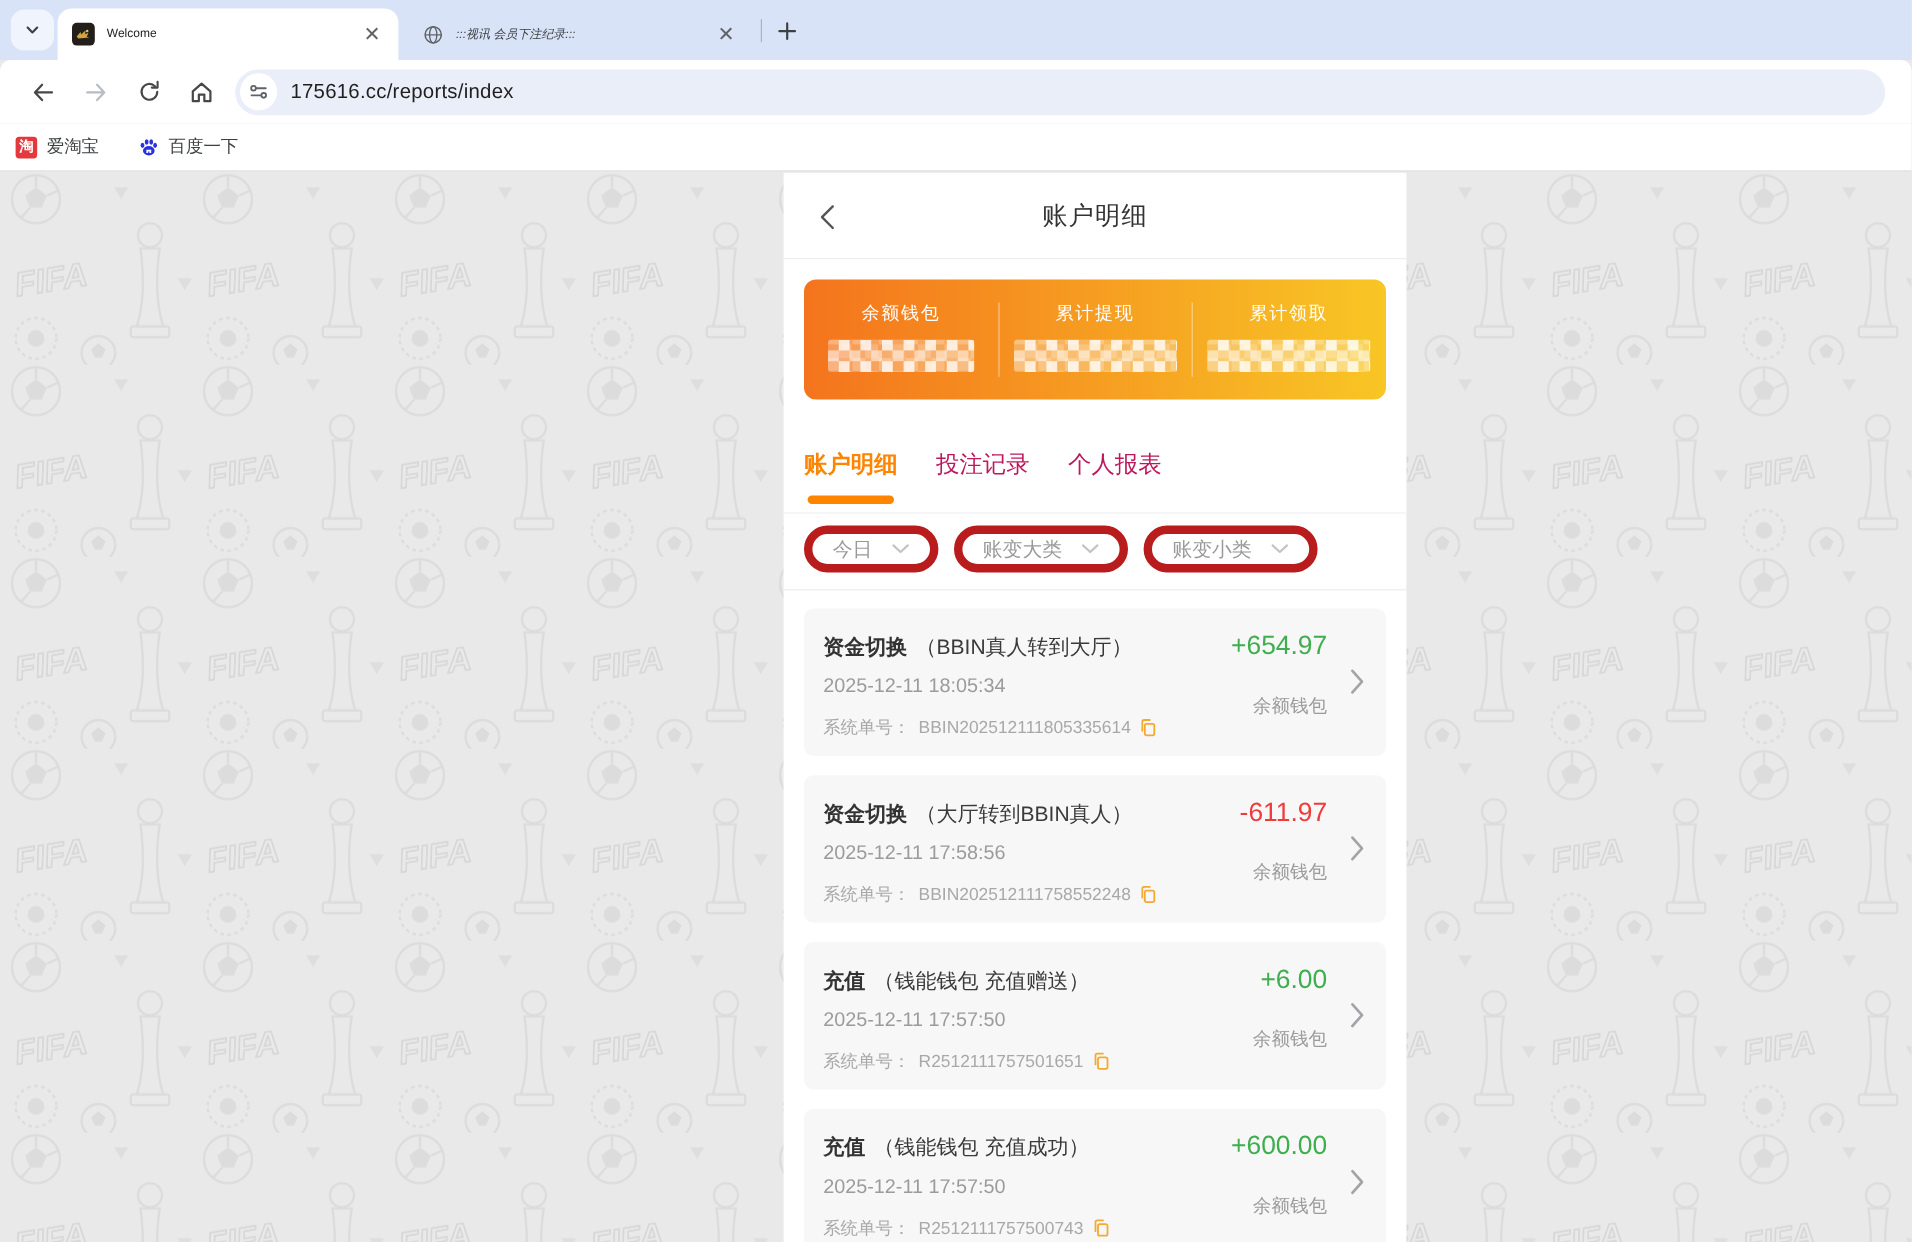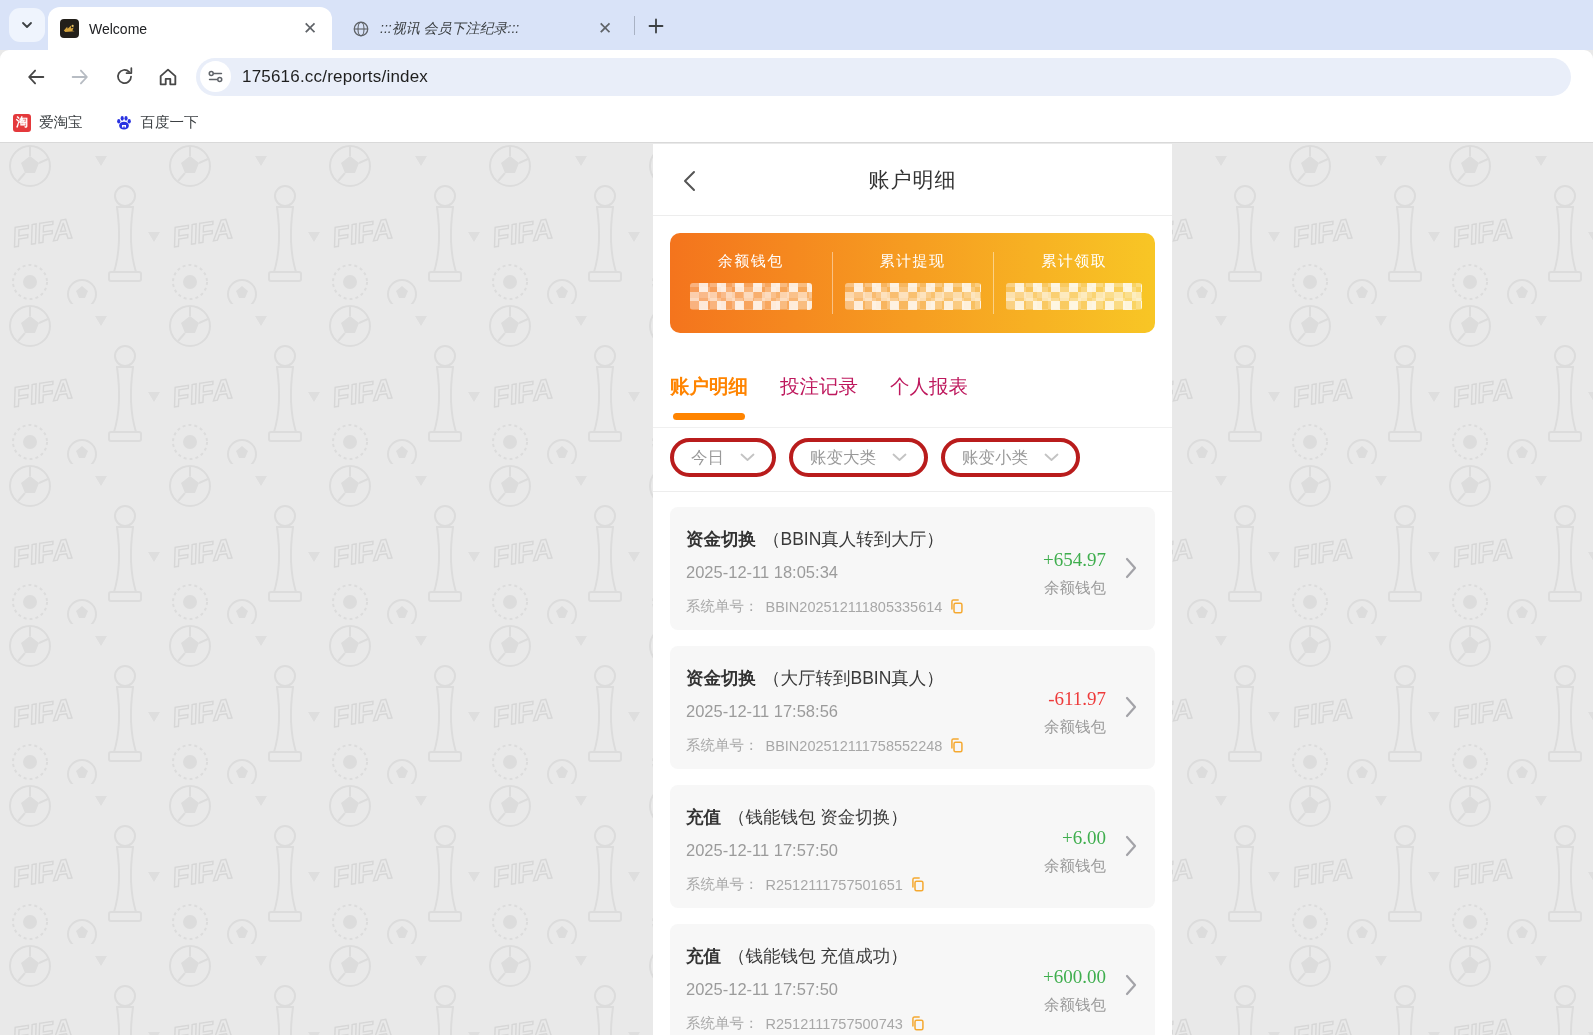--- a/index.html
+++ b/index.html
@@ -8,21 +8,21 @@
 
   
   .tabstrip { position:absolute; top:0; left:0; right:0; height:50px; background:#d9e3f8; z-index:5; }
   .tab-search-btn { position:absolute; left:9px; top:8px; width:36px; height:34px; border-radius:11px;
     background:#eff4fd; display:flex; align-items:center; justify-content:center; cursor:pointer; }
   .tab { position:absolute; top:7px; height:43px; display:flex; align-items:center; padding:0 12px; gap:10px; }
   .tab.active { left:48px; width:284px; background:#fff; border-radius:12px 12px 0 0; }
   .tab.inactive { left:340px; width:287px; }
   .favicon { width:19px; height:19px; border-radius:4px; background:#221f1a; display:flex;
     align-items:center; justify-content:center; flex:none; }
-  .tab-title { flex:1; font-size:14px; color:#202124; white-space:nowrap; overflow:hidden; }
+  .tab-title { flex:1; font-size:10px; color:#202124; white-space:nowrap; overflow:hidden; }
   .tab.inactive .tab-title { color:#3c4043;font-style:italic; }
   .tab-close { font-size:17px; color:#5f6368; width:20px; height:20px; line-height:19px; text-align:center;
     border-radius:50%; cursor:pointer; flex:none; }
   .tab-divider { position:absolute; left:634px; top:16px; width:1px; height:19px; background:#a9b2c4; }
   .newtab-btn { position:absolute; left:643px; top:13px; width:25px; height:25px; display:flex;
     align-items:center; justify-content:center; cursor:pointer; }
 
   .toolbar { position:absolute; top:50px; left:0; right:0; height:53px; background:#fff; z-index:5;
     display:flex; align-items:center; padding:0 14px; border-top-left-radius:9px; border-top-right-radius:9px; }
   .nav-ic { width:44px; height:40px; display:flex; align-items:center; justify-content:center;
@@ -66,32 +66,32 @@
   .sum-divider.d1 { left:33.3%; } .sum-divider.d2 { left:66.6%; }
 
   .nav-tabs { display:flex; gap:32px; padding:0 17px; margin-top:17px; height:78px;
     border-bottom:1px solid #f0f0f0; }
   .nav-tab { font-size:19.5px; color:#be185d; padding-top:23px; position:relative; cursor:pointer; }
   .nav-tab.active { color:var(--accent-orange,#ff8400); font-weight:700; }
   .nav-tab.active::after { content:""; position:absolute; bottom:7px; left:50%; transform:translateX(-50%);
     width:72px; height:7px; border-radius:4px; background:var(--accent-orange,#ff8400); }
 
   .filters { display:flex; gap:13px; padding:10px 17px 14px; border-bottom:1px solid #ededed; }
-  .filter-pill { height:39px; border:4px solid #b91c1c; border-radius:20px; background:#fff; cursor:pointer;
+  .filter-pill { height:39px; border:7px solid #b91c1c; border-radius:20px; background:#fff; cursor:pointer;
     display:flex; align-items:center; padding:0 17px; gap:16px; color:#999; font-size:16.5px; }
 
   .records { padding:15px 17px 0; display:flex; flex-direction:column; gap:16px; }
   .record { position:relative; background:#f7f7f7; border-radius:8px; height:123px; flex:none; cursor:pointer; }
   .rec-line1 { position:absolute; top:20px; left:16px; font-size:17.5px; color:#333; }
   .rec-type { font-weight:700; margin-right:7px; }
   .rec-sub { color:#3a3a3a; }
   .rec-time { position:absolute; top:56px; left:16px; font-size:16.5px; color:#9b9b9b; }
   .rec-order { position:absolute; top:90px; left:16px; font-size:14.5px; color:#a8a8a8;
     display:flex; align-items:center; gap:7px; }
-  .rec-amount { position:absolute; top:42px; right:49px; font-size:19px; font-weight:500;font-family:Liberation Serif, serif; }
+  .rec-amount { position:absolute; top:18px; right:49px; font-size:22px; font-weight:500; }
   .rec-amount.pos { color:var(--positive,#3fae4e); }
   .rec-amount.neg { color:var(--negative,#ee3b3b); }
   .rec-wallet { position:absolute; top:71px; right:49px; font-size:15.5px; color:#9b9b9b; }
   .rec-chevron { position:absolute; top:50px; right:18px; }
 </style>
 </head>
 <body style="--accent-orange: #ff8400; --card-gradient-start: #f4741d; --card-gradient-end: #f8c625; --positive: #3fae4e; --negative: #ee3b3b; --copy-icon: #f5a931; --tabstrip-bg: #d9e3f8;">
 
 <div class="tabstrip">
   <div class="tab-search-btn">
@@ -305,21 +305,21 @@
     </div>
     <div class="rec-amount neg">-611.97</div>
     <div class="rec-wallet">余额钱包</div>
     <svg class="rec-chevron" width="12" height="22" viewBox="0 0 12 22">
       <polyline points="2,2 10,11 2,20" fill="none" stroke="#a3a3a8" stroke-width="2.2" stroke-linecap="round" stroke-linejoin="round"></polyline>
     </svg>
   </div>
 
   <div class="record">
     <div class="rec-line1">
-      <span class="rec-type">充值</span><span class="rec-sub">（钱能钱包 资金切换）</span>
+      <span class="rec-type">充值</span><span class="rec-sub">（钱能钱包 充值赠送）</span>
     </div>
     <div class="rec-time">2025-12-11 17:57:50</div>
     <div class="rec-order">
       <span>系统单号：</span>
             <span>R2512111757501651</span>
       <svg width="15" height="17" viewBox="0 0 18 20">
         <rect x="6" y="6" width="9.5" height="11.5" rx="1.8" fill="none" stroke="#f5a931" stroke-width="1.8"></rect>
         <path d="M3.5 13 V4 a1.8 1.8 0 0 1 1.8 -1.8 H11" fill="none" stroke="#f5a931" stroke-width="1.8" stroke-linecap="round"></path>
       </svg>
     </div>

